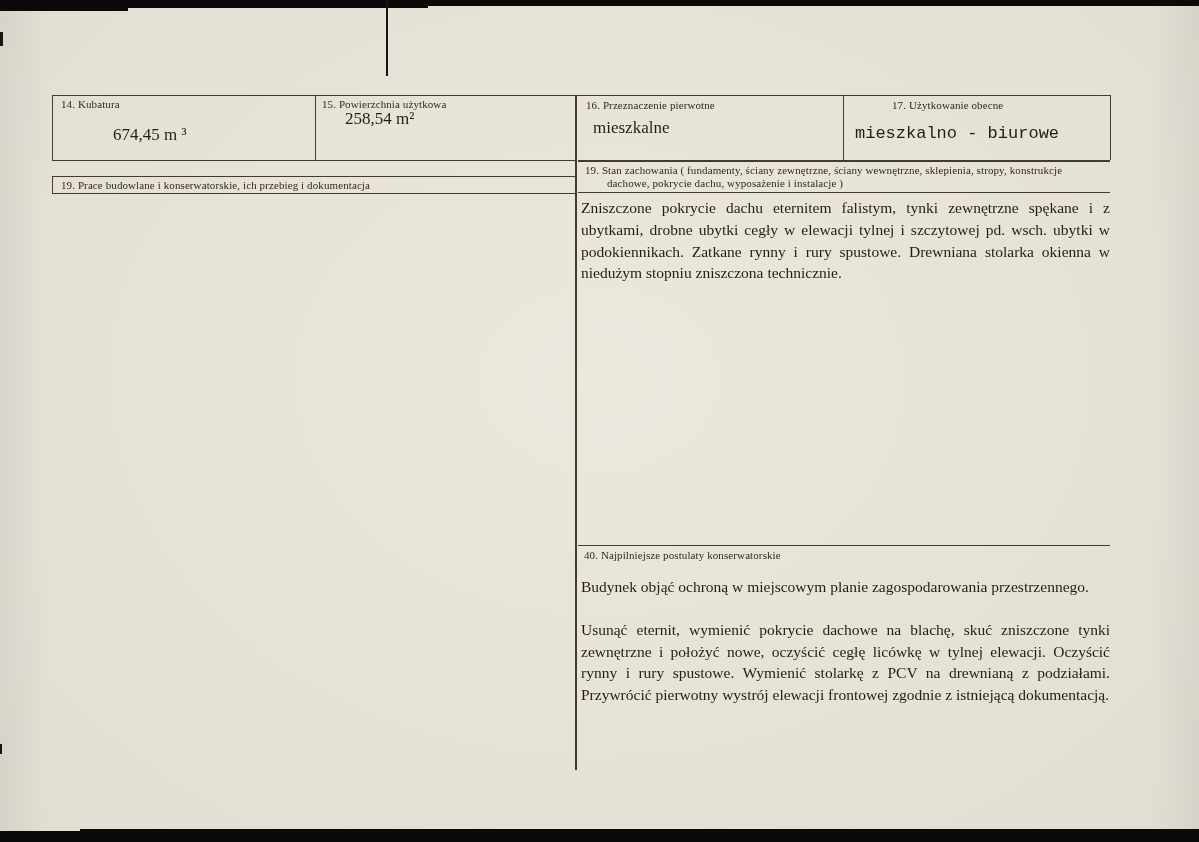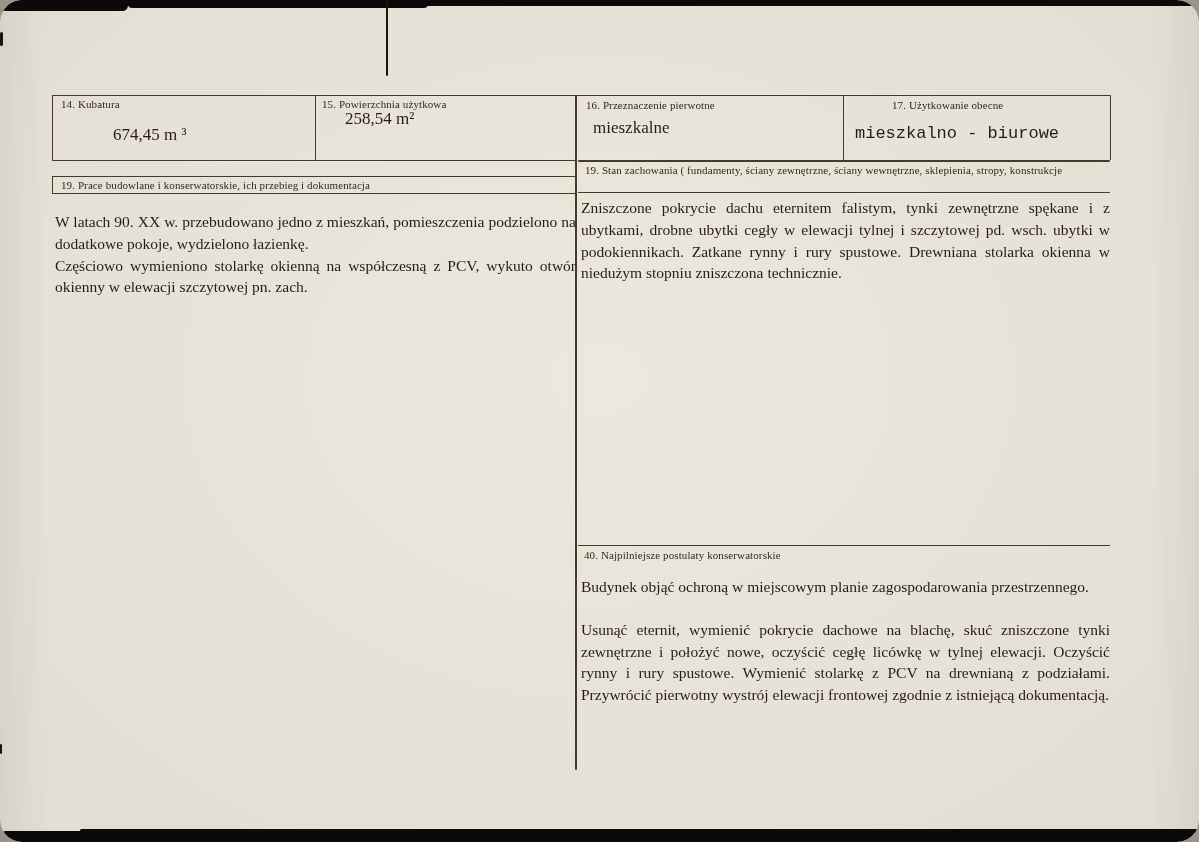--- a/index.html
+++ b/index.html
@@ -1,15 +1,15 @@
 <!DOCTYPE html>
 <html><head>
 <meta charset="utf-8">
 <style>
-  * { margin: 0; padding: 0; box-sizing: border-box; border-radius: 22px; }
+  * { margin: 0; padding: 0; box-sizing: border-box; }
   html, body { background: #9a958b; }
   .scan {
     position: relative;
     width: 1199px;
     height: 842px;
     overflow: hidden;
     background:
       radial-gradient(ellipse at 50% 45%, rgba(255,255,255,0.10), rgba(0,0,0,0.03) 95%),
       linear-gradient(90deg, rgba(0,0,0,0.05), rgba(0,0,0,0.00) 4%, rgba(0,0,0,0.00) 96%, rgba(0,0,0,0.05)),
       #e9e5da;
@@ -72,27 +72,24 @@
   <div class="label" style="left:322px; top:98px;">15. Powierzchnia użytkowa</div>
   <div class="value" style="left:345px; top:109px;">258,54 m²</div>
 
   <div class="label" style="left:586px; top:99px;text-align:center;">16. Przeznaczenie pierwotne</div>
   <div class="value" style="left:593px; top:118px;">mieszkalne</div>
 
   <div class="label" style="left:851px; top:99px;margin-left:41px;">17. Użytkowanie obecne</div>
   <div class="value" style="left:855px; top:124px;font-family:Liberation Mono, monospace;">mieszkalno - biurowe</div>
 
   <div class="label" style="left:61px; top:179px;">19. Prace budowlane i konserwatorskie, ich przebieg i dokumentacja</div>
-  <div class="bodytext" style="left:55px; top:211px; width:521px;">
-    <p>W latach 90. XX w. przebudowano jedno z mieszkań, pomieszczenia podzielono na dodatkowe pokoje, wydzielono łazienkę.</p>
-    <p>Częściowo wymieniono stolarkę okienną na współczesną z PCV, wykuto otwór okienny w elewacji szczytowej pn. zach.</p>
-  </div>
 
   <div class="label hdr2" style="left:585px; top:164px; width:522px; line-height:13px;">
     <span>19. Stan zachowania ( fundamenty, ściany zewnętrzne, ściany wewnętrzne, sklepienia, stropy, konstrukcje</span>
+    <span class="cont">dachowe, pokrycie dachu, wyposażenie i instalacje )</span>
   </div>
   <div class="bodytext" style="left:581px; top:197px; width:529px;">Zniszczone pokrycie dachu eternitem falistym, tynki zewnętrzne spękane i z ubytkami, drobne ubytki cegły w elewacji tylnej i szczytowej pd. wsch. ubytki w podokiennikach. Zatkane rynny i rury spustowe. Drewniana stolarka okienna w niedużym stopniu zniszczona technicznie.</div>
 
   <div class="label" style="left:584px; top:549px;">40. Najpilniejsze postulaty konserwatorskie</div>
   <div class="bodytext gap" style="left:581px; top:576px; width:529px;">
     <p>Budynek objąć ochroną w miejscowym planie zagospodarowania przestrzennego.</p>
     <p>Usunąć eternit, wymienić pokrycie dachowe na blachę, skuć zniszczone tynki zewnętrzne i położyć nowe, oczyścić cegłę licówkę w tylnej elewacji. Oczyścić rynny i rury spustowe. Wymienić stolarkę z PCV na drewnianą z podziałami.  Przywrócić pierwotny wystrój elewacji frontowej zgodnie z istniejącą dokumentacją.</p>
   </div>
 
 </div>

